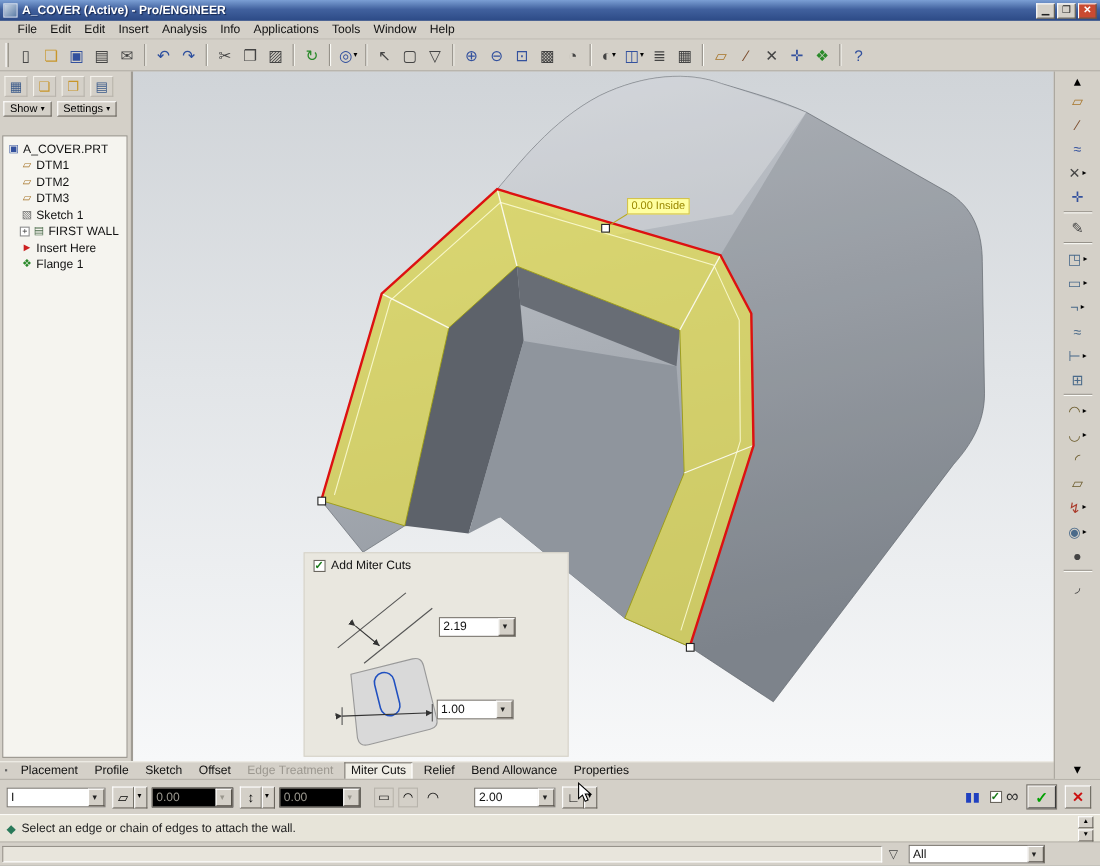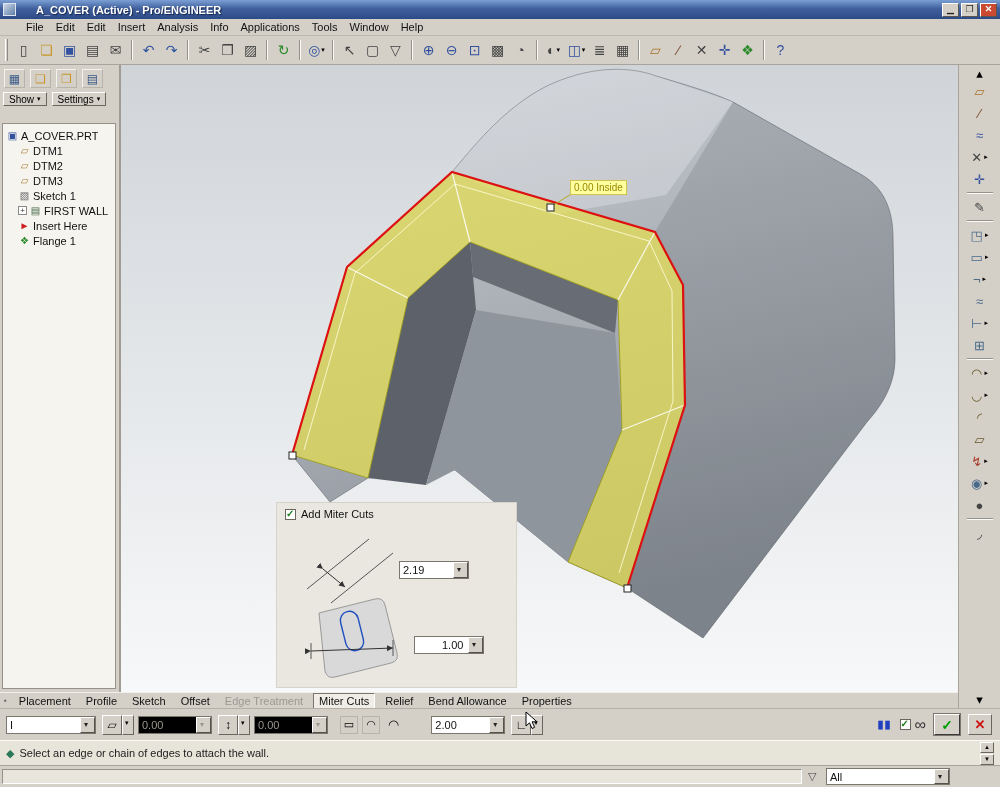--- a/index.html
+++ b/index.html
@@ -5,28 +5,28 @@
   *{margin:0;padding:0;box-sizing:border-box;}
   html,body{background:#9a9a9a;}
   body{font-family:"Liberation Sans",sans-serif;}
   .app{position:relative;width:1000px;height:787px;background:#d4d0c8;overflow:hidden;font-size:11px;color:#111;}
 
   
   .titlebar{position:absolute;left:0;top:0;width:1000px;height:19px;
     background:linear-gradient(180deg,#7b9fd4 0%,#41619e 45%,#2c4a86 100%);
     display:flex;align-items:center;padding:0 3px;color:#fff;}
   .win-icon{width:13px;height:13px;background:linear-gradient(135deg,#cdd8e6,#5c7da6);border:1px solid #dfe6f0;display:inline-block;flex:none;}
-  .title-text{font-weight:bold;font-size:11px;margin-left:20px;flex:1;text-shadow:1px 1px 1px #16264d;white-space:nowrap;overflow:hidden;}
+  .title-text{font-weight:bold;font-size:11px;margin-left:4px;flex:1;text-shadow:1px 1px 1px #16264d;white-space:nowrap;overflow:hidden;}
   .wb{width:17px;height:14px;margin-left:2px;background:#d4d0c8;border:1px solid #fff;
     border-right-color:#5a564e;border-bottom-color:#5a564e;font-size:9px;line-height:11px;text-align:center;padding:0;color:#222;flex:none;}
   .wb.close{background:#c94a31;color:#fff;font-weight:bold;}
 
   
   .menubar{position:absolute;left:0;top:19px;width:1000px;height:17px;background:#d4d0c8;
-    display:flex;align-items:center;border-bottom:1px solid #bcb8b0;padding-left:20px;}
+    display:flex;align-items:center;border-bottom:1px solid #bcb8b0;padding-left:10px;}
   .menu-item{padding:1px 6px;font-size:11px;white-space:nowrap;}
 
   
   .toolbar{position:absolute;left:0;top:36px;width:1000px;height:29px;background:#d4d0c8;
     display:flex;align-items:center;padding:0 4px;border-bottom:1px solid #a8a49c;}
   .tb-btn{height:23px;min-width:23px;background:transparent;border:1px solid transparent;
     display:flex;align-items:center;justify-content:center;padding:0 1px;}
   .tb-glyph{font-size:14px;line-height:1;}
   .tb-arrow{font-size:7px;margin-left:1px;}
   .tb-arrow::after{content:"▾";}
@@ -387,21 +387,21 @@
         <line x1="116" y1="137" x2="116" y2="153" stroke="#555" stroke-width="1"></line>
       </svg>
       <div class="miter-head">
         <span class="checkbox checked"></span>
         <span class="miter-label">Add Miter Cuts</span>
       </div>
       <div class="combo miter-combo" style="left:122px;top:58px;">
         <span class="combo-text">2.19</span>
         <span class="drop"></span>
       </div>
-      <div class="combo miter-combo" style="left:137px;top:133px;padding-left:24px;">
+      <div class="combo miter-combo" style="left:120px;top:133px;">
         <span class="combo-text">1.00</span>
         <span class="drop"></span>
       </div>
     </div>
   </div>
 
   <div class="right-toolbar">
       <button class="rt-btn rt-scroll">
         <span class="rt-glyph">▴</span>
       </button>

